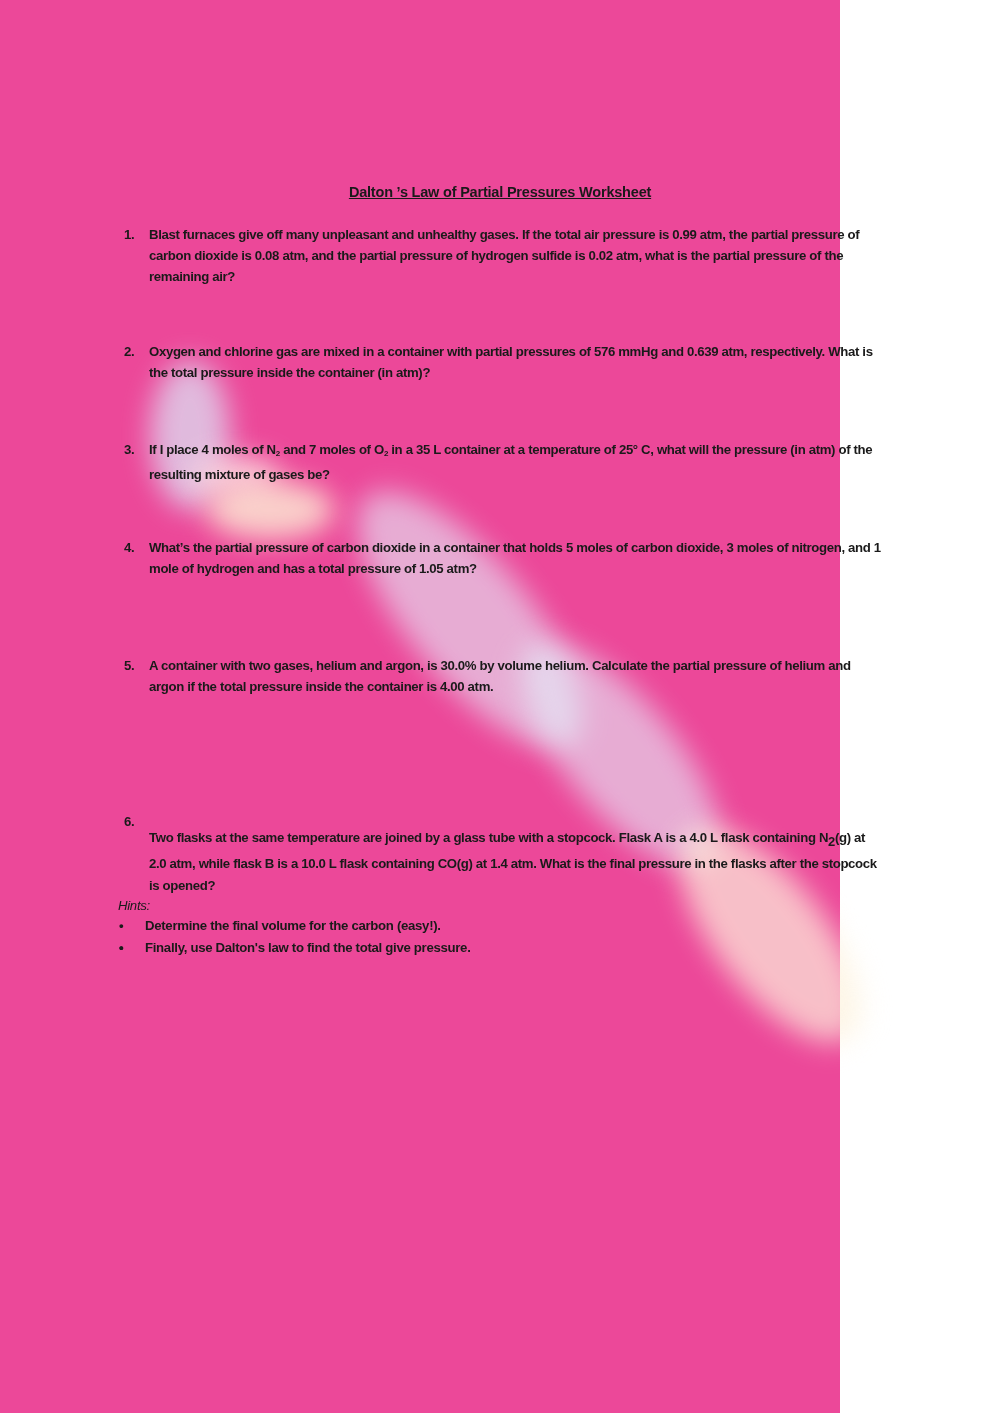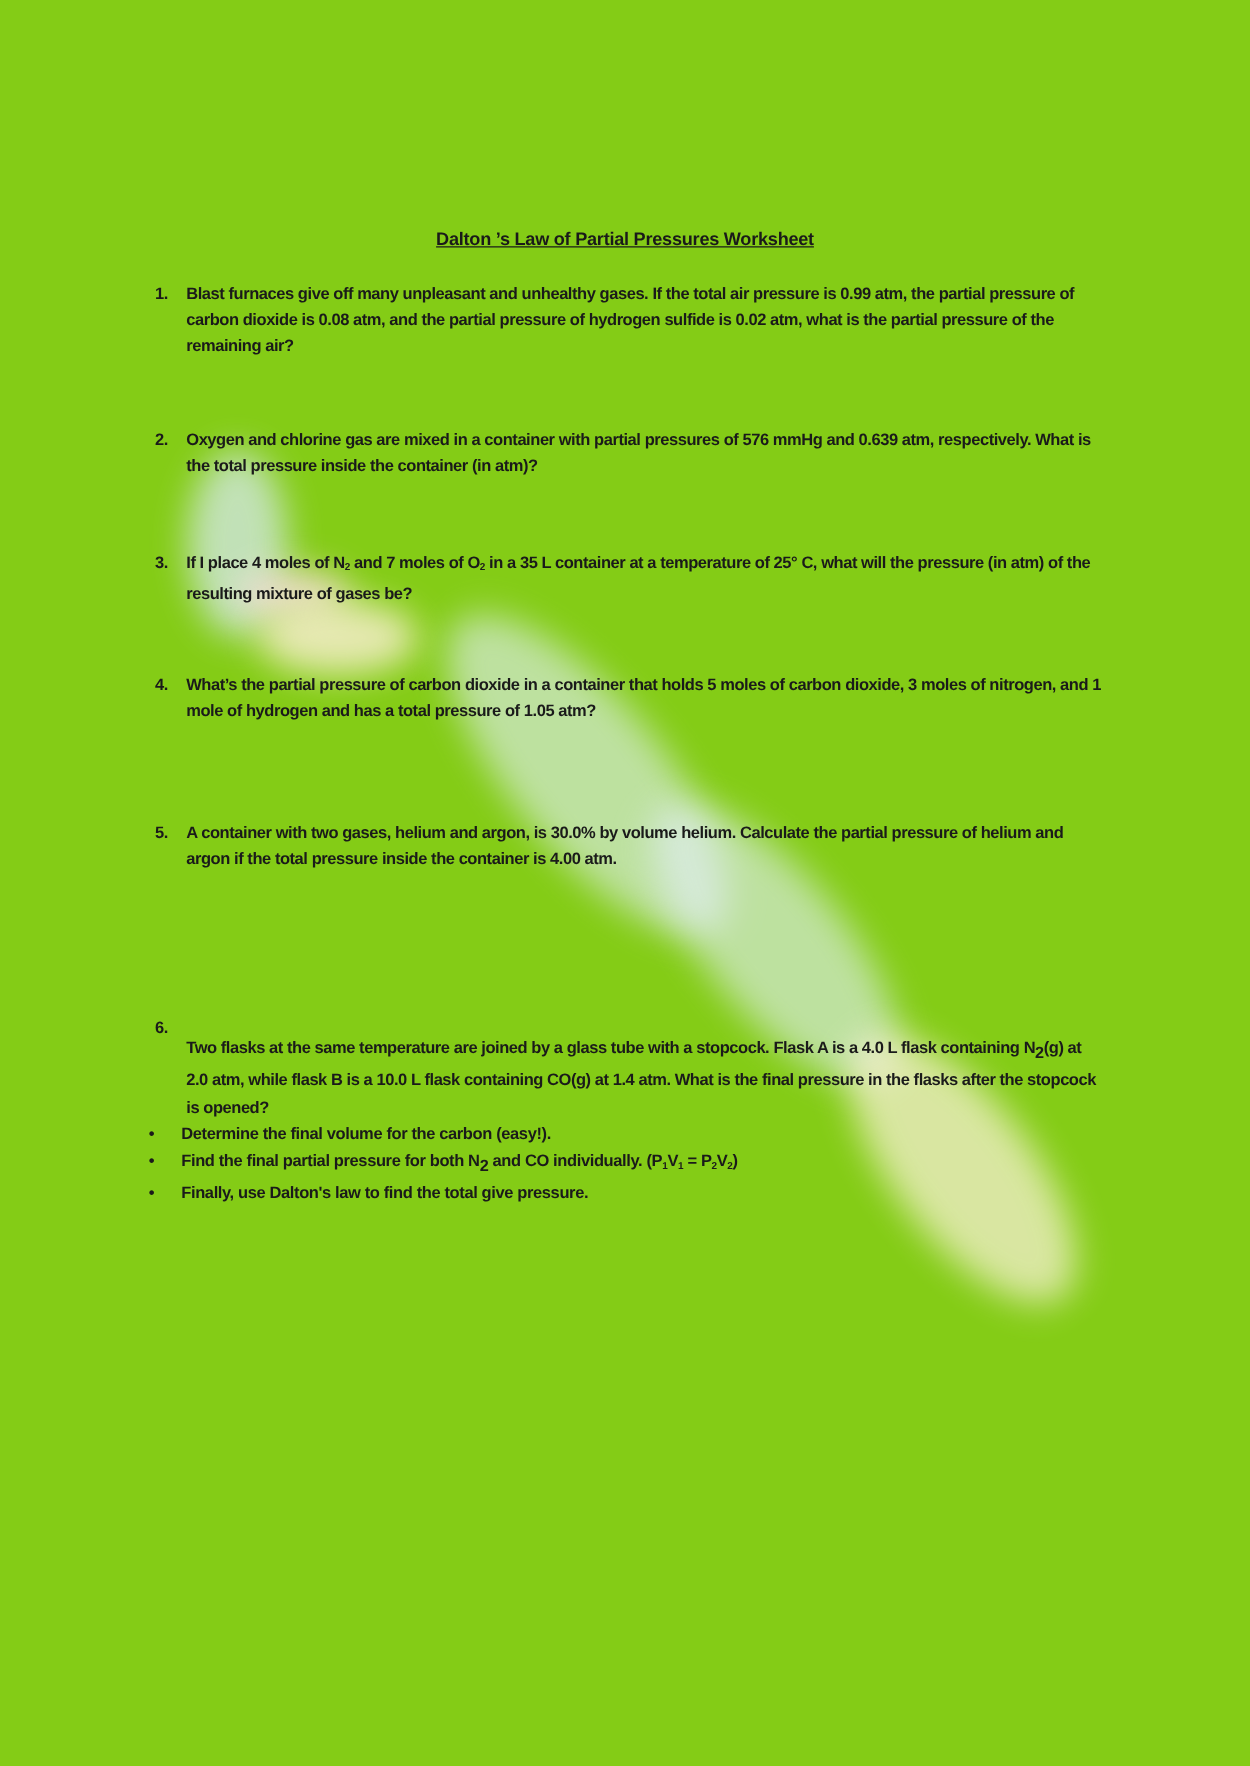--- a/index.html
+++ b/index.html
@@ -11,22 +11,22 @@
       width: 1000px;
       height: 1413px;
       position: relative;
       overflow: hidden;
       font-family: "Liberation Sans", "DejaVu Sans", sans-serif;
       color: #1a1a1a;
     }
     .page {
       position: absolute;
       left: 0; top: 0;
-      width: 1000px; height: 1413px;
-      background: #84cc16;
+      width: 840px; height: 1413px;
+      background: #ec4899;
     }
     
     .watermark {
       position: absolute;
       left: 0; top: 0;
       width: 1000px; height: 1413px;
       pointer-events: none;
       z-index: 0;
     }
     .wm-blob {
@@ -139,29 +139,29 @@
       <span class="q-num">5.</span>
       <span class="q-text">A container with two gases, helium and argon, is 30.0% by volume helium. Calculate the partial pressure of helium and argon if the total pressure inside the container is 4.00 atm.</span>
     </div>
 
     <div class="question q6" style="top:811px;">
       <span class="q-num">6.</span>
       <span class="q-text"><span>Two flasks at the same temperature are joined by a glass tube with a stopcock.  Flask A is a 4.0 L flask containing N</span><sub class="big-sub">2</sub><span>(g) at 2.0 atm, while flask B is a 10.0 L flask containing CO(g) at 1.4 atm.  What is the final pressure in the flasks after the stopcock is opened?</span></span>
     </div>
 
     <div class="hints">
+      <div class="hints-label">Hints:</div>
 
       <div class="hint-item">
         <span class="hint-bullet">•</span>
         <span>Determine the final volume for the carbon (easy!).</span>
       </div>
 
       <div class="hint-item">
         <span class="hint-bullet">•</span>
-        <span><span>Find the final partial pressure for both N</span><sub class="big-sub">2</sub><span> and CO individually. (P</span><sub>1</sub><span>V</span><sub>1</sub><span> = P</span><sub>2</sub><span>V</span><sub>2</sub><span>)</span></span>
       </div>
 
       <div class="hint-item">
         <span class="hint-bullet">•</span>
         <span>Finally, use Dalton's law to find the total give pressure.</span>
       </div>
     </div>
 
   </div>
 </div>

